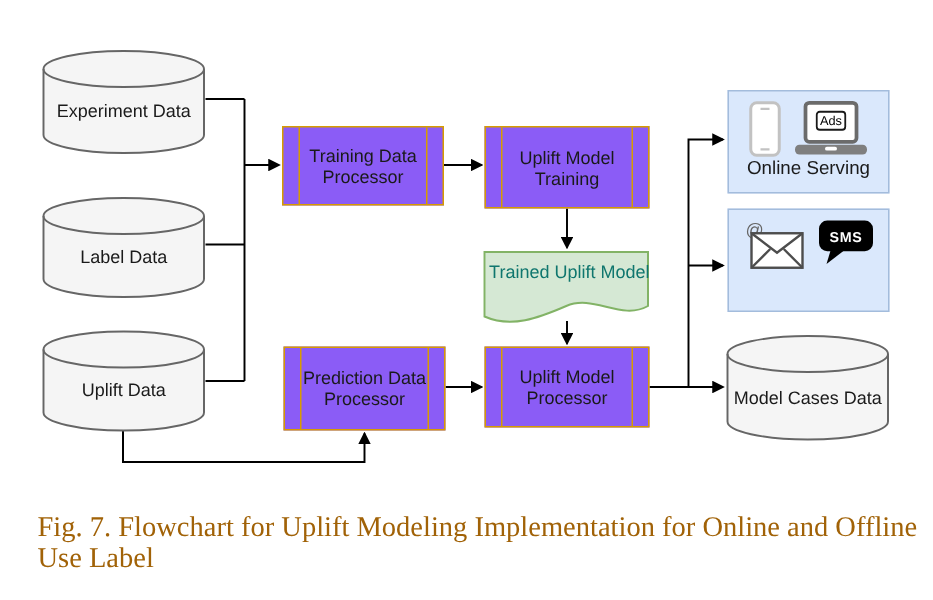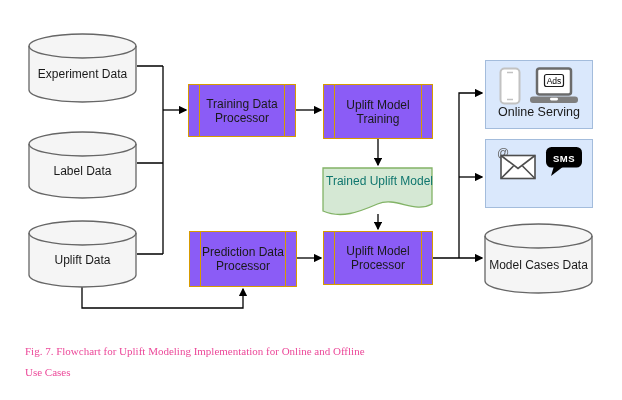--- a/index.html
+++ b/index.html
@@ -43,21 +43,21 @@
   .serve-icons{
     flex:1;display:flex;align-items:flex-start;justify-content:center;gap:7px;
     padding-top:6px;
   }
   .serve-label{
     font-size:12.5px;color:#1a1a1a;padding-bottom:23px;text-align:center;
   }
   
   .caption{
     position:absolute;left:25px;top:341px;
-    font-family:"Liberation Serif",serif;font-size:11px;line-height:21px;color:#ec4899;
+    font-family:"Liberation Serif",serif;font-size:19px;line-height:21px;color:#a16207;
   }
   .caption span{display:block;white-space:nowrap;}
 </style>
 </head>
 <body>
 
 <div class="page">
 
   <svg class="wires" width="622" height="335" viewBox="0 0 622 335">
     <defs>
@@ -175,16 +175,16 @@
       <svg width="38" height="32" viewBox="0 0 38 32">
         <rect x="1" y="1" width="36" height="20.5" rx="5.5" fill="#000000"></rect>
         <path d="M9 20 L6 30 L19 20 Z" fill="#000000"></path>
         <text x="19" y="15.5" text-anchor="middle" font-size="9.5" font-weight="bold" fill="#ffffff" font-family="Liberation Sans, sans-serif" letter-spacing="0.5">SMS</text>
       </svg>
     </div>
   </div>
 
   <div class="caption">
     <span>Fig. 7.  Flowchart for Uplift Modeling Implementation for Online and Offline</span>
-    <span>Use Cases</span>
+    <span>Use Label</span>
   </div>
 
 </div>
 
 </body></html>

